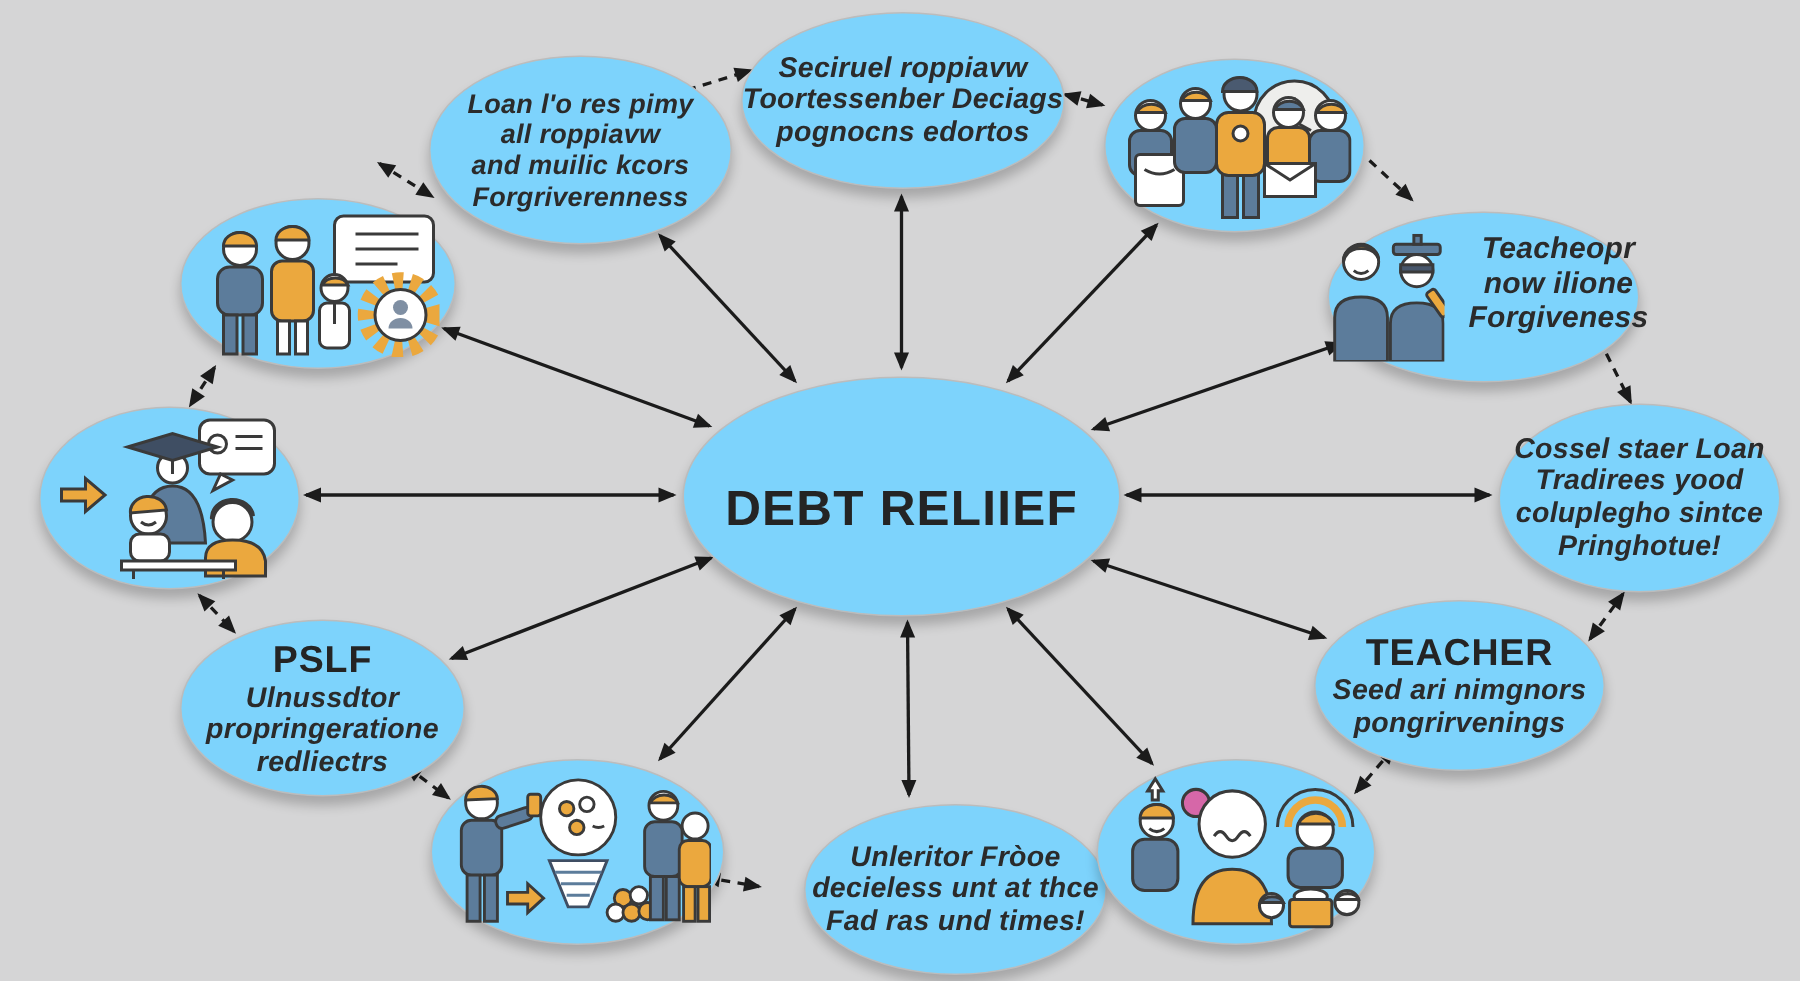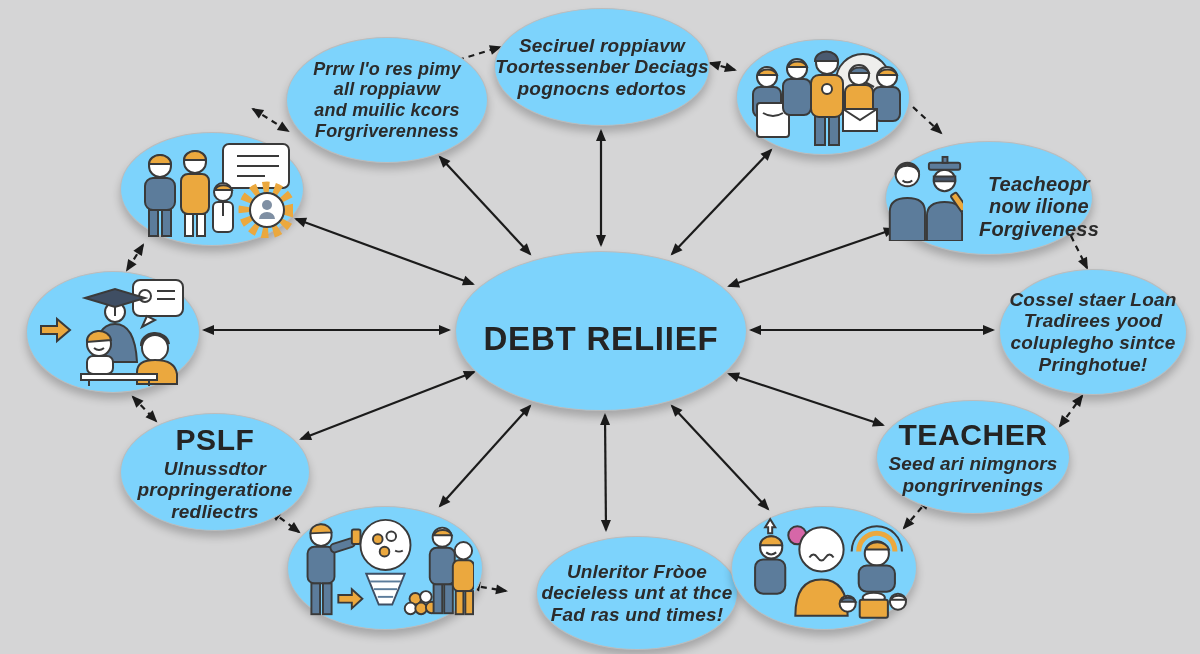--- a/index.html
+++ b/index.html
@@ -23,28 +23,28 @@
   .lines{
     font-style:italic;font-weight:700;color:#2b2b2b;line-height:1.14;
     letter-spacing:0.2px;
   }
   .lines span{display:block;}
   .fs18 .lines{font-size:18px;}
   .fs19 .lines{font-size:19px;}
   .fs20 .lines{font-size:20px;}
   .node-header{
     display:block;font-style:normal;font-weight:800;color:#242424;
-    font-size:30px;letter-spacing:0.6px;line-height:1.2;
+    font-size:25px;letter-spacing:0.6px;line-height:1.2;
   }
   .center-title{
     font-size:33px;font-weight:800;color:#242424;letter-spacing:0.8px;
     font-style:normal;
     margin-top:16px;
   }
-  .hrow{display:flex;align-items:flex-end;gap:16px;padding:0 10px 0 16px;}
+  .hrow{display:flex;align-items:flex-start;gap:16px;padding:0 10px 0 16px;}
   .icon-svg{display:block;}
 </style>
 </head>
 <body>
 
 <div class="stage">
 
   <svg class="arrows" width="1200" height="654" viewBox="0 0 1200 654">
     <defs>
       <marker id="mE" markerUnits="userSpaceOnUse" markerWidth="14" markerHeight="12" refX="11" refY="6" orient="auto">
@@ -85,21 +85,21 @@
       <line x1="253" y1="109" x2="288" y2="131" marker-start="url(#mS)" marker-end="url(#mE)"></line>
     </g>
   </svg>
 
   <div class="node" style="left:455px;top:251px;width:290px;height:158px">
     <span class="center-title">DEBT RELIIEF</span>
   </div>
 
   <div class="node fs18" style="left:286px;top:37px;width:200px;height:124px">
     <div class="lines">
-      <span>Prrw l'o res pimy</span>
+      <span>Loan l'o res pimy</span>
       <span>all roppiavw</span>
       <span>and muilic kcors</span>
       <span>Forgriverenness</span>
     </div>
   </div>
 
   <div class="node fs19" style="left:494px;top:8px;width:214px;height:116px">
     <div class="lines">
       <span>Seciruel roppiavw</span>
       <span>Toortessenber Deciags</span>

